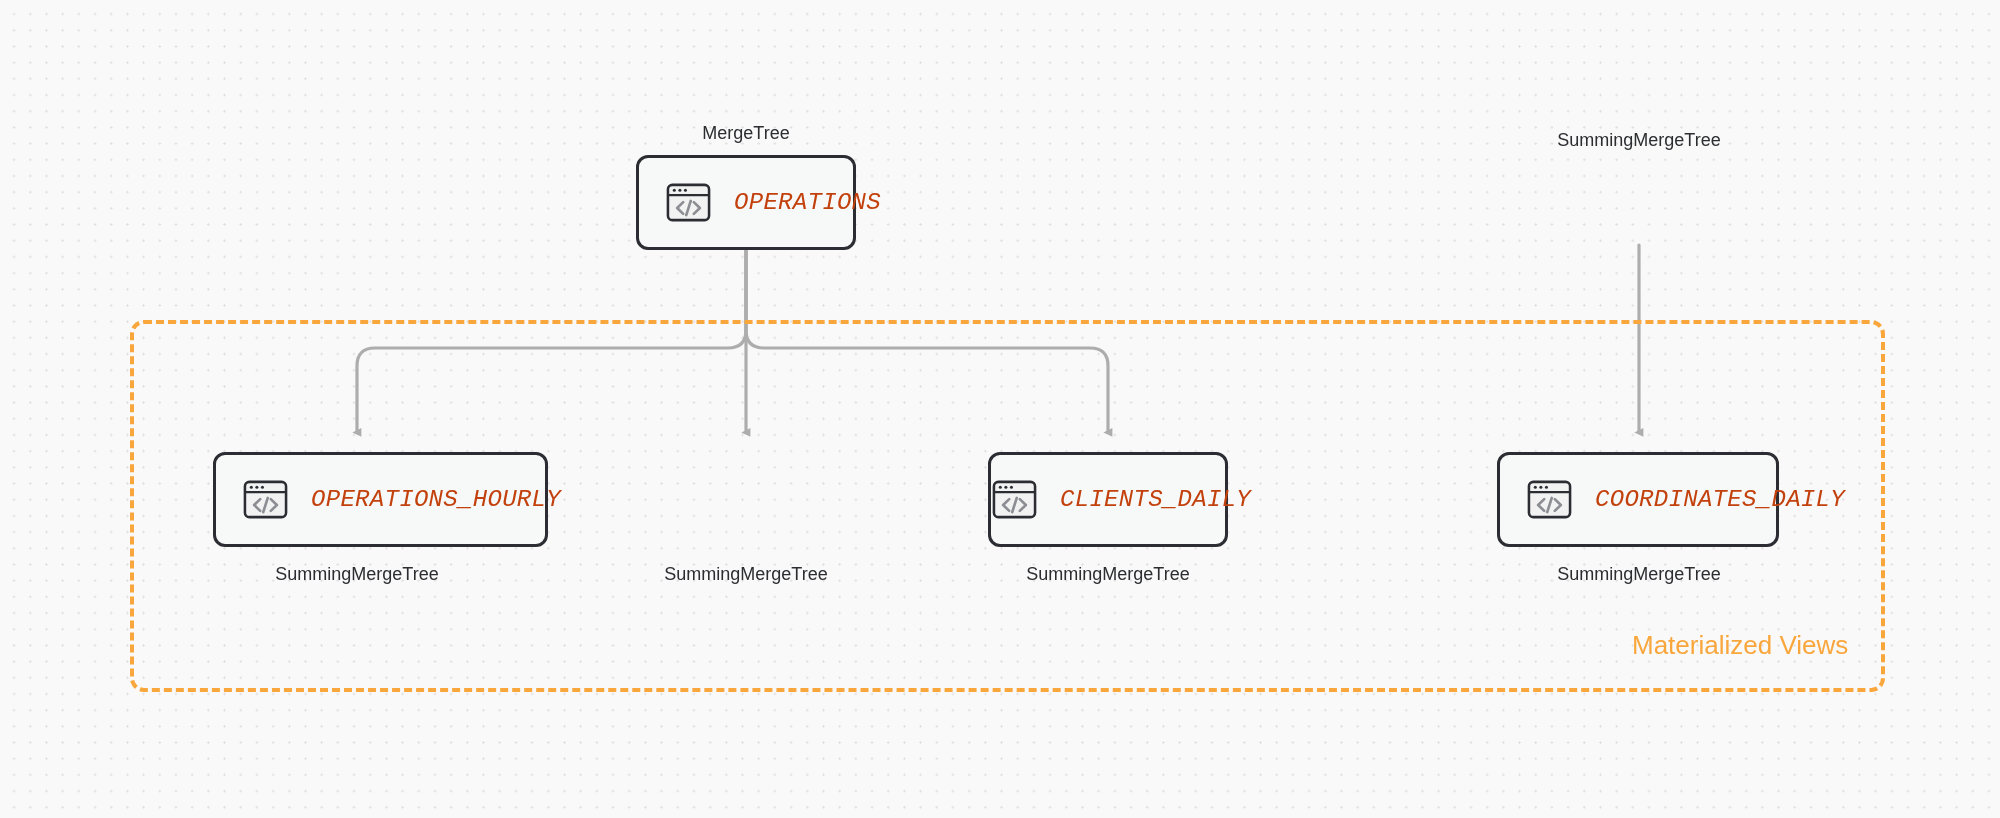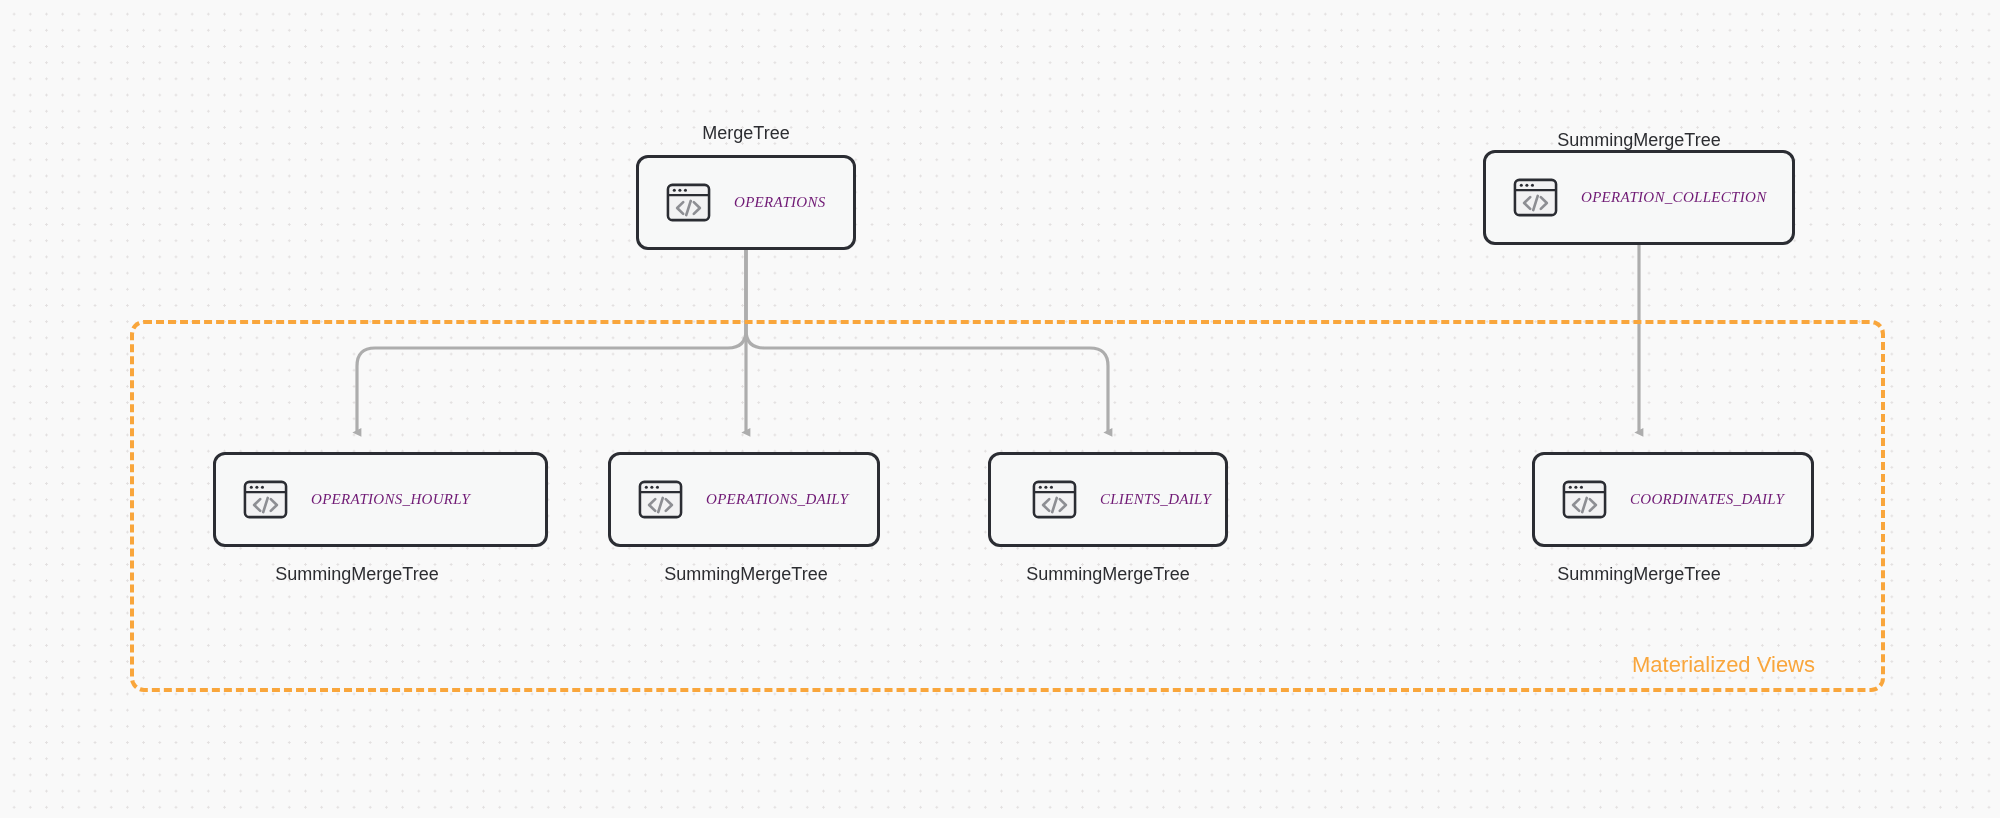--- a/index.html
+++ b/index.html
@@ -34,24 +34,23 @@
   
   .group-box {
     position: absolute;
     box-sizing: border-box;
     border: 4px dashed #f9a63c;
     border-radius: 14px;
   }
   .group-label {
     position: absolute;
     color: #f9a63c;
-    font-size: 22px;
+    font-size: 26px;
     font-family: "Liberation Sans", sans-serif;
     white-space: nowrap;
-    margin-top: 22px;
   }
 
   
   .node {
     position: absolute;
     box-sizing: border-box;
     background: #f7f8f8;
     border: 3.2px solid #2b2d33;
     border-radius: 12px;
     display: flex;
@@ -60,23 +59,23 @@
   }
   .node-icon {
     flex: 0 0 auto;
     width: 47px;
     height: 47px;
     display: block;
   }
   .node-title {
     margin-left: 22px;
     font-style: italic;
-    font-size: 15px;
-    color: #701a75;
-    font-family: Liberation Serif, serif;
+    font-size: 24px;
+    color: #c2410c;
+    font-family: Liberation Mono, monospace;
     letter-spacing: 0.3px;
     white-space: nowrap;
   }
 
   
   .engine-label {
     position: absolute;
     font-size: 18px;
     color: #2c2d31;
     font-family: "Liberation Sans", sans-serif;
@@ -118,80 +117,54 @@
       <circle cx="15.2" cy="11.4" r="1.55" fill="#2b2d33"></circle>
       <circle cx="20.9" cy="11.4" r="1.55" fill="#2b2d33"></circle>
       <path d="M18.6,23.6 L12.4,29.6 L18.6,35.6" fill="none" stroke="#8d8e93" stroke-width="2.7" stroke-linecap="round" stroke-linejoin="round"></path>
       <path d="M29.4,23.6 L35.6,29.6 L29.4,35.6" fill="none" stroke="#8d8e93" stroke-width="2.7" stroke-linecap="round" stroke-linejoin="round"></path>
       <line x1="26.3" y1="22.4" x2="21.7" y2="36.8" stroke="#8d8e93" stroke-width="2.7" stroke-linecap="round"></line>
     </svg>
     <span class="node-title">OPERATIONS</span>
   </div>
 
   <div class="engine-label" style="left:1639px; top:130px;">SummingMergeTree</div>
-  <div class="node" style="left:1483px; top:150px; width:312px; height:95px;">
-    <svg class="node-icon" viewBox="0 0 48 48">
-      <rect x="3" y="6" width="42" height="36" rx="4.5" fill="#f2f2f3" stroke="#2b2d33" stroke-width="2.6"></rect>
-      <line x1="3" y1="16.5" x2="45" y2="16.5" stroke="#2b2d33" stroke-width="2.4"></line>
-      <circle cx="9.5" cy="11.4" r="1.55" fill="#2b2d33"></circle>
-      <circle cx="15.2" cy="11.4" r="1.55" fill="#2b2d33"></circle>
-      <circle cx="20.9" cy="11.4" r="1.55" fill="#2b2d33"></circle>
-      <path d="M18.6,23.6 L12.4,29.6 L18.6,35.6" fill="none" stroke="#8d8e93" stroke-width="2.7" stroke-linecap="round" stroke-linejoin="round"></path>
-      <path d="M29.4,23.6 L35.6,29.6 L29.4,35.6" fill="none" stroke="#8d8e93" stroke-width="2.7" stroke-linecap="round" stroke-linejoin="round"></path>
-      <line x1="26.3" y1="22.4" x2="21.7" y2="36.8" stroke="#8d8e93" stroke-width="2.7" stroke-linecap="round"></line>
-    </svg>
-    <span class="node-title">OPERATION_COLLECTION</span>
-  </div>
 
   <div class="node" style="left:213px; top:452px; width:335px; height:95px;">
     <svg class="node-icon" viewBox="0 0 48 48">
       <rect x="3" y="6" width="42" height="36" rx="4.5" fill="#f2f2f3" stroke="#2b2d33" stroke-width="2.6"></rect>
       <line x1="3" y1="16.5" x2="45" y2="16.5" stroke="#2b2d33" stroke-width="2.4"></line>
       <circle cx="9.5" cy="11.4" r="1.55" fill="#2b2d33"></circle>
       <circle cx="15.2" cy="11.4" r="1.55" fill="#2b2d33"></circle>
       <circle cx="20.9" cy="11.4" r="1.55" fill="#2b2d33"></circle>
       <path d="M18.6,23.6 L12.4,29.6 L18.6,35.6" fill="none" stroke="#8d8e93" stroke-width="2.7" stroke-linecap="round" stroke-linejoin="round"></path>
       <path d="M29.4,23.6 L35.6,29.6 L29.4,35.6" fill="none" stroke="#8d8e93" stroke-width="2.7" stroke-linecap="round" stroke-linejoin="round"></path>
       <line x1="26.3" y1="22.4" x2="21.7" y2="36.8" stroke="#8d8e93" stroke-width="2.7" stroke-linecap="round"></line>
     </svg>
     <span class="node-title">OPERATIONS_HOURLY</span>
   </div>
   <div class="engine-label" style="left:357px; top:564px;">SummingMergeTree</div>
 
-  <div class="node" style="left:608px; top:452px; width:272px; height:95px;">
-    <svg class="node-icon" viewBox="0 0 48 48">
-      <rect x="3" y="6" width="42" height="36" rx="4.5" fill="#f2f2f3" stroke="#2b2d33" stroke-width="2.6"></rect>
-      <line x1="3" y1="16.5" x2="45" y2="16.5" stroke="#2b2d33" stroke-width="2.4"></line>
-      <circle cx="9.5" cy="11.4" r="1.55" fill="#2b2d33"></circle>
-      <circle cx="15.2" cy="11.4" r="1.55" fill="#2b2d33"></circle>
-      <circle cx="20.9" cy="11.4" r="1.55" fill="#2b2d33"></circle>
-      <path d="M18.6,23.6 L12.4,29.6 L18.6,35.6" fill="none" stroke="#8d8e93" stroke-width="2.7" stroke-linecap="round" stroke-linejoin="round"></path>
-      <path d="M29.4,23.6 L35.6,29.6 L29.4,35.6" fill="none" stroke="#8d8e93" stroke-width="2.7" stroke-linecap="round" stroke-linejoin="round"></path>
-      <line x1="26.3" y1="22.4" x2="21.7" y2="36.8" stroke="#8d8e93" stroke-width="2.7" stroke-linecap="round"></line>
-    </svg>
-    <span class="node-title">OPERATIONS_DAILY</span>
-  </div>
   <div class="engine-label" style="left:746px; top:564px;">SummingMergeTree</div>
 
   <div class="node" style="left:988px; top:452px; width:240px; height:95px;justify-content:center;">
     <svg class="node-icon" viewBox="0 0 48 48">
       <rect x="3" y="6" width="42" height="36" rx="4.5" fill="#f2f2f3" stroke="#2b2d33" stroke-width="2.6"></rect>
       <line x1="3" y1="16.5" x2="45" y2="16.5" stroke="#2b2d33" stroke-width="2.4"></line>
       <circle cx="9.5" cy="11.4" r="1.55" fill="#2b2d33"></circle>
       <circle cx="15.2" cy="11.4" r="1.55" fill="#2b2d33"></circle>
       <circle cx="20.9" cy="11.4" r="1.55" fill="#2b2d33"></circle>
       <path d="M18.6,23.6 L12.4,29.6 L18.6,35.6" fill="none" stroke="#8d8e93" stroke-width="2.7" stroke-linecap="round" stroke-linejoin="round"></path>
       <path d="M29.4,23.6 L35.6,29.6 L29.4,35.6" fill="none" stroke="#8d8e93" stroke-width="2.7" stroke-linecap="round" stroke-linejoin="round"></path>
       <line x1="26.3" y1="22.4" x2="21.7" y2="36.8" stroke="#8d8e93" stroke-width="2.7" stroke-linecap="round"></line>
     </svg>
     <span class="node-title">CLIENTS_DAILY</span>
   </div>
   <div class="engine-label" style="left:1108px; top:564px;">SummingMergeTree</div>
 
-  <div class="node" style="left:1497px; top:452px; width:282px; height:95px;margin-left:35px;">
+  <div class="node" style="left:1497px; top:452px; width:282px; height:95px;">
     <svg class="node-icon" viewBox="0 0 48 48">
       <rect x="3" y="6" width="42" height="36" rx="4.5" fill="#f2f2f3" stroke="#2b2d33" stroke-width="2.6"></rect>
       <line x1="3" y1="16.5" x2="45" y2="16.5" stroke="#2b2d33" stroke-width="2.4"></line>
       <circle cx="9.5" cy="11.4" r="1.55" fill="#2b2d33"></circle>
       <circle cx="15.2" cy="11.4" r="1.55" fill="#2b2d33"></circle>
       <circle cx="20.9" cy="11.4" r="1.55" fill="#2b2d33"></circle>
       <path d="M18.6,23.6 L12.4,29.6 L18.6,35.6" fill="none" stroke="#8d8e93" stroke-width="2.7" stroke-linecap="round" stroke-linejoin="round"></path>
       <path d="M29.4,23.6 L35.6,29.6 L29.4,35.6" fill="none" stroke="#8d8e93" stroke-width="2.7" stroke-linecap="round" stroke-linejoin="round"></path>
       <line x1="26.3" y1="22.4" x2="21.7" y2="36.8" stroke="#8d8e93" stroke-width="2.7" stroke-linecap="round"></line>
     </svg>

